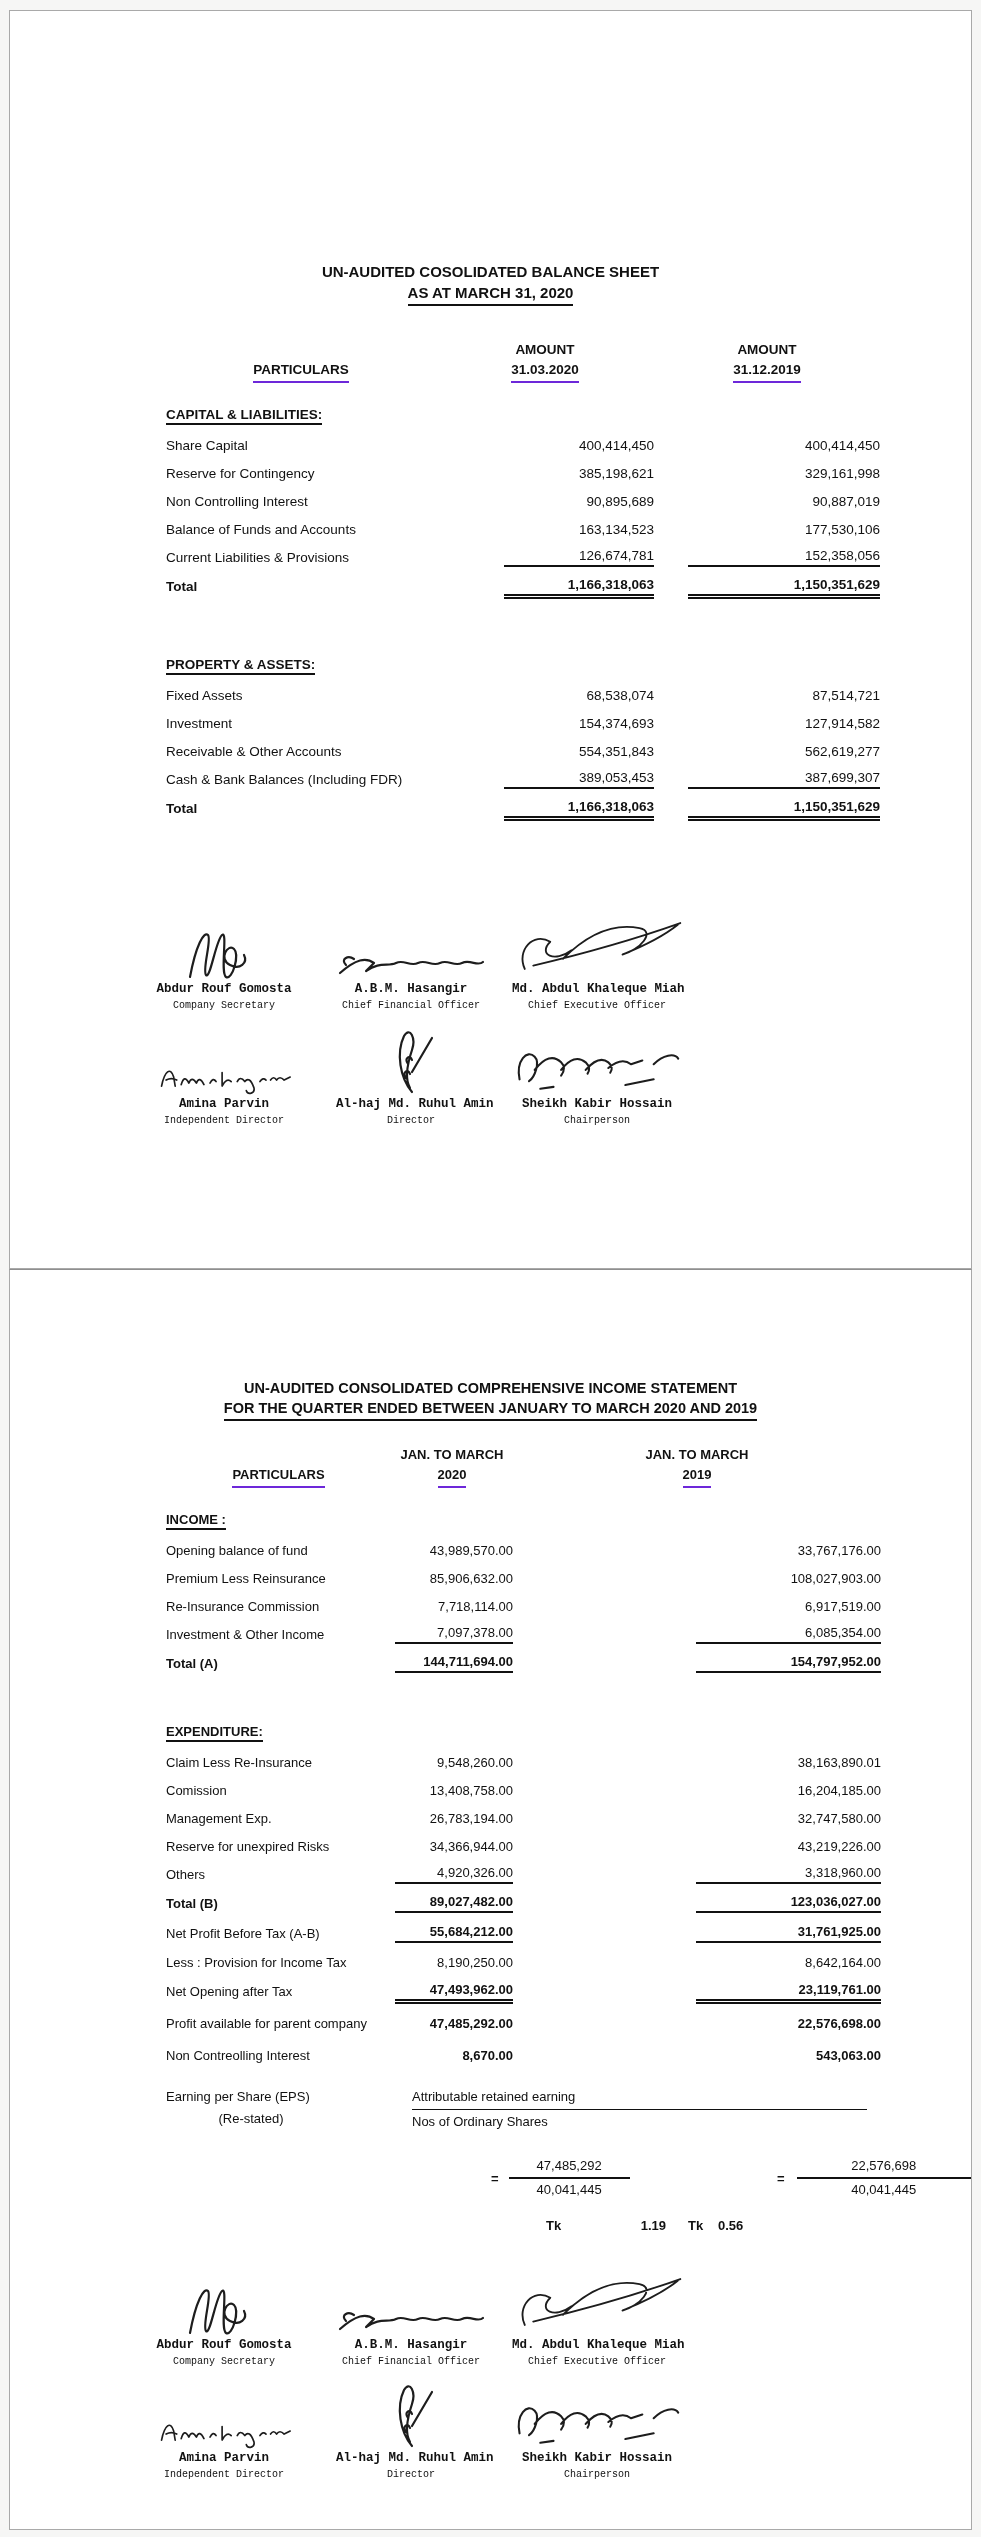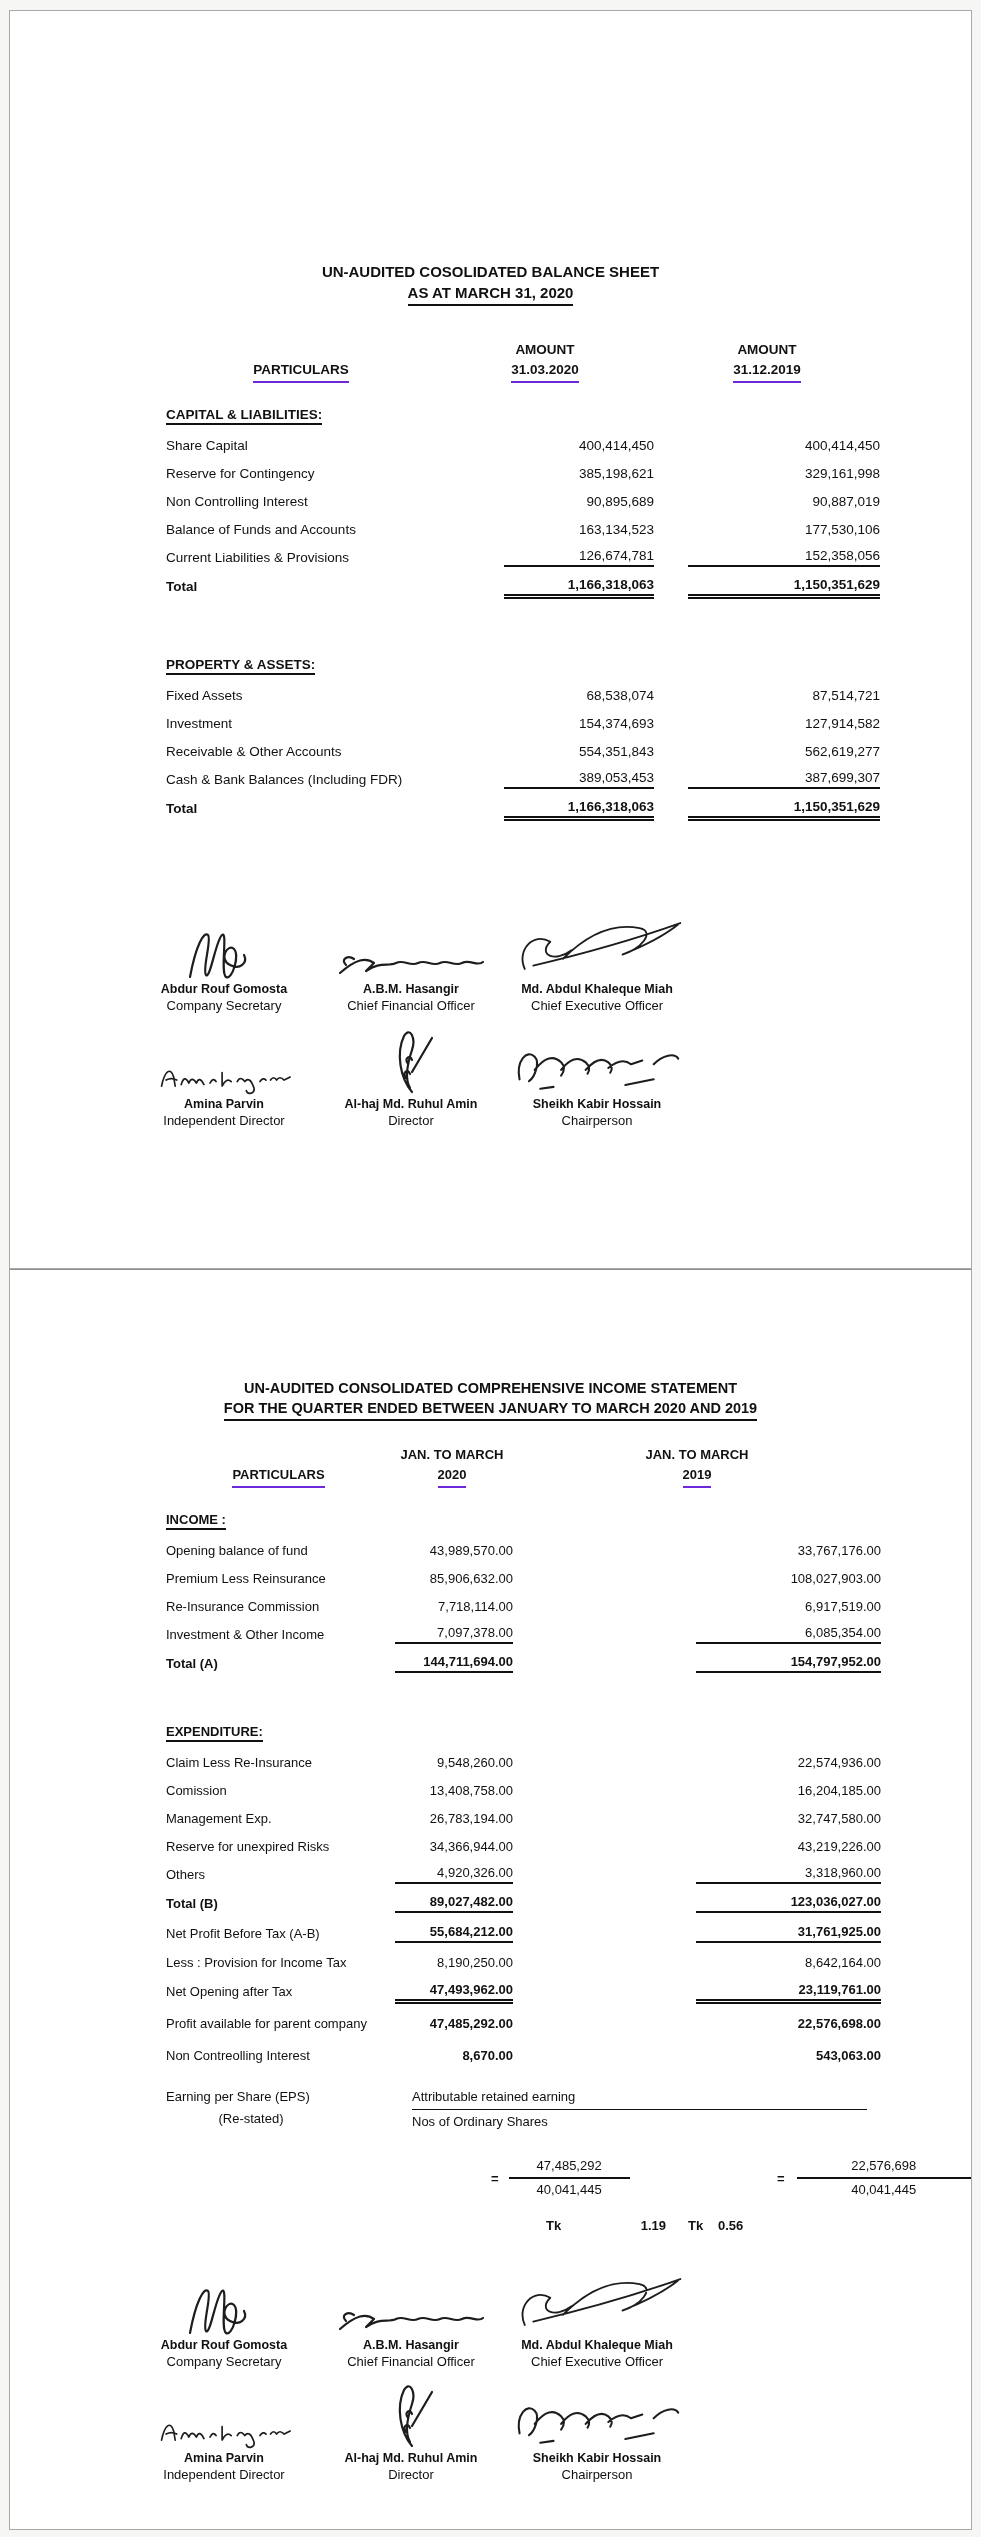--- a/index.html
+++ b/index.html
@@ -69,29 +69,29 @@
   .f2{width:180px;margin-left:12px;}
   .sp160{width:152px;}
   .eqs{font-weight:bold;}
   .tkrow{display:flex;margin-left:380px;margin-top:18px;font-weight:bold;font-size:13px;}
   .tkrow .t1{width:30px;}
   .tkrow .v1{width:90px;text-align:right;}
   .tkrow .t2{width:30px;margin-left:22px;}
   .tkrow .v2{width:170px;text-align:left;}
 
   
-  .sigrow{display:flex;align-items:flex-start;}
+  .sigrow{display:flex;align-items:flex-start;font-family:Liberation Mono, monospace;}
   .page1 .sigrow1{margin-top:100px;}
   .page1 .sigrow2{margin-top:24px;}
   .page2 .sigrow1{margin-top:46px;}
   .page2 .sigrow2{margin-top:22px;}
   .sigblock{text-align:center;}
   .sigimg{height:58px;display:flex;align-items:flex-end;justify-content:center;overflow:visible;}
   .signame{font-weight:bold;font-size:12.5px;line-height:16px;white-space:nowrap;}
-  .sigtitle{font-size:13px;line-height:17px;white-space:nowrap;}
+  .sigtitle{font-size:10px;line-height:17px;white-space:nowrap;}
   .b1{margin-left:144px;width:140px;}
   .b2{margin-left:42px;width:150px;}
   .b3{margin-left:26px;width:170px;}
   .sigsvg{stroke:#1d1d1d;fill:none;stroke-width:2.2;stroke-linecap:round;stroke-linejoin:round;}
 </style>
 </head>
 <body>
 
 <div class="page page1">
 
@@ -319,21 +319,21 @@
       <tr class="spacer2">
           <td colspan="3"></td>
         </tr>
       <tr class="sechead">
           <td colspan="3"><span class="sec-u">EXPENDITURE:</span></td>
         </tr>
 
       <tr class="row">
           <td class="lbl">Claim Less Re-Insurance</td>
           <td class="numc"><span class="amt a1">9,548,260.00</span></td>
-          <td class="numc"><span class="amt a2">22,574,936.00</span></td>
+          <td class="numc"><span class="amt a2">38,163,890.01</span></td>
         </tr>
       <tr class="row">
           <td class="lbl">Comission</td>
           <td class="numc"><span class="amt a1">13,408,758.00</span></td>
           <td class="numc"><span class="amt a2">16,204,185.00</span></td>
         </tr>
       <tr class="row">
           <td class="lbl">Management Exp.</td>
           <td class="numc"><span class="amt a1">26,783,194.00</span></td>
           <td class="numc"><span class="amt a2">32,747,580.00</span></td>

